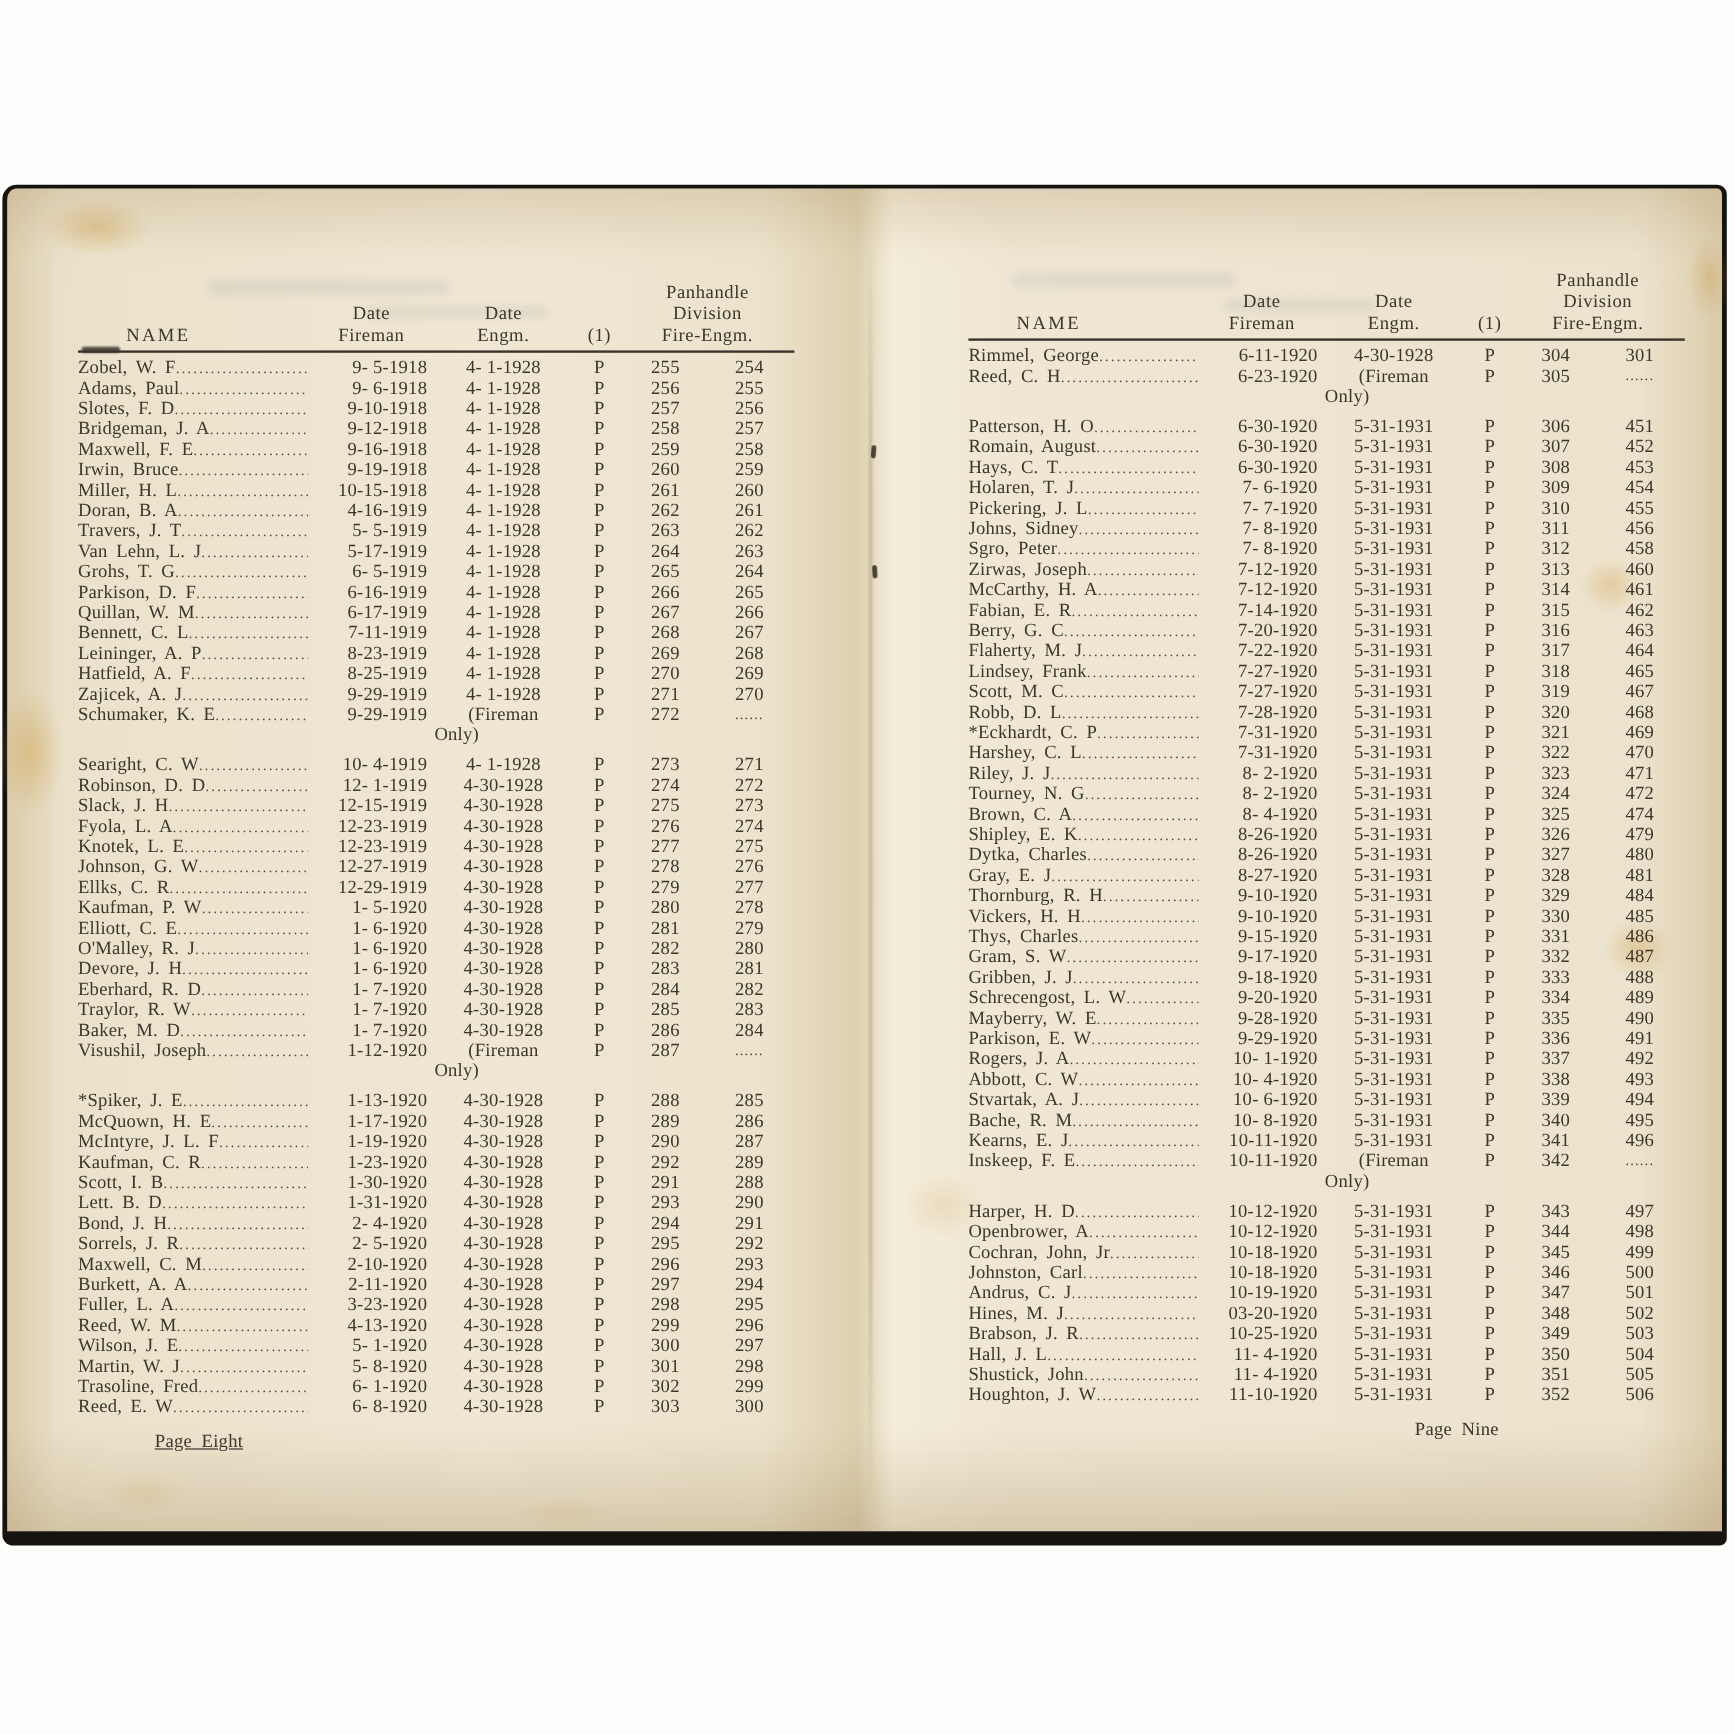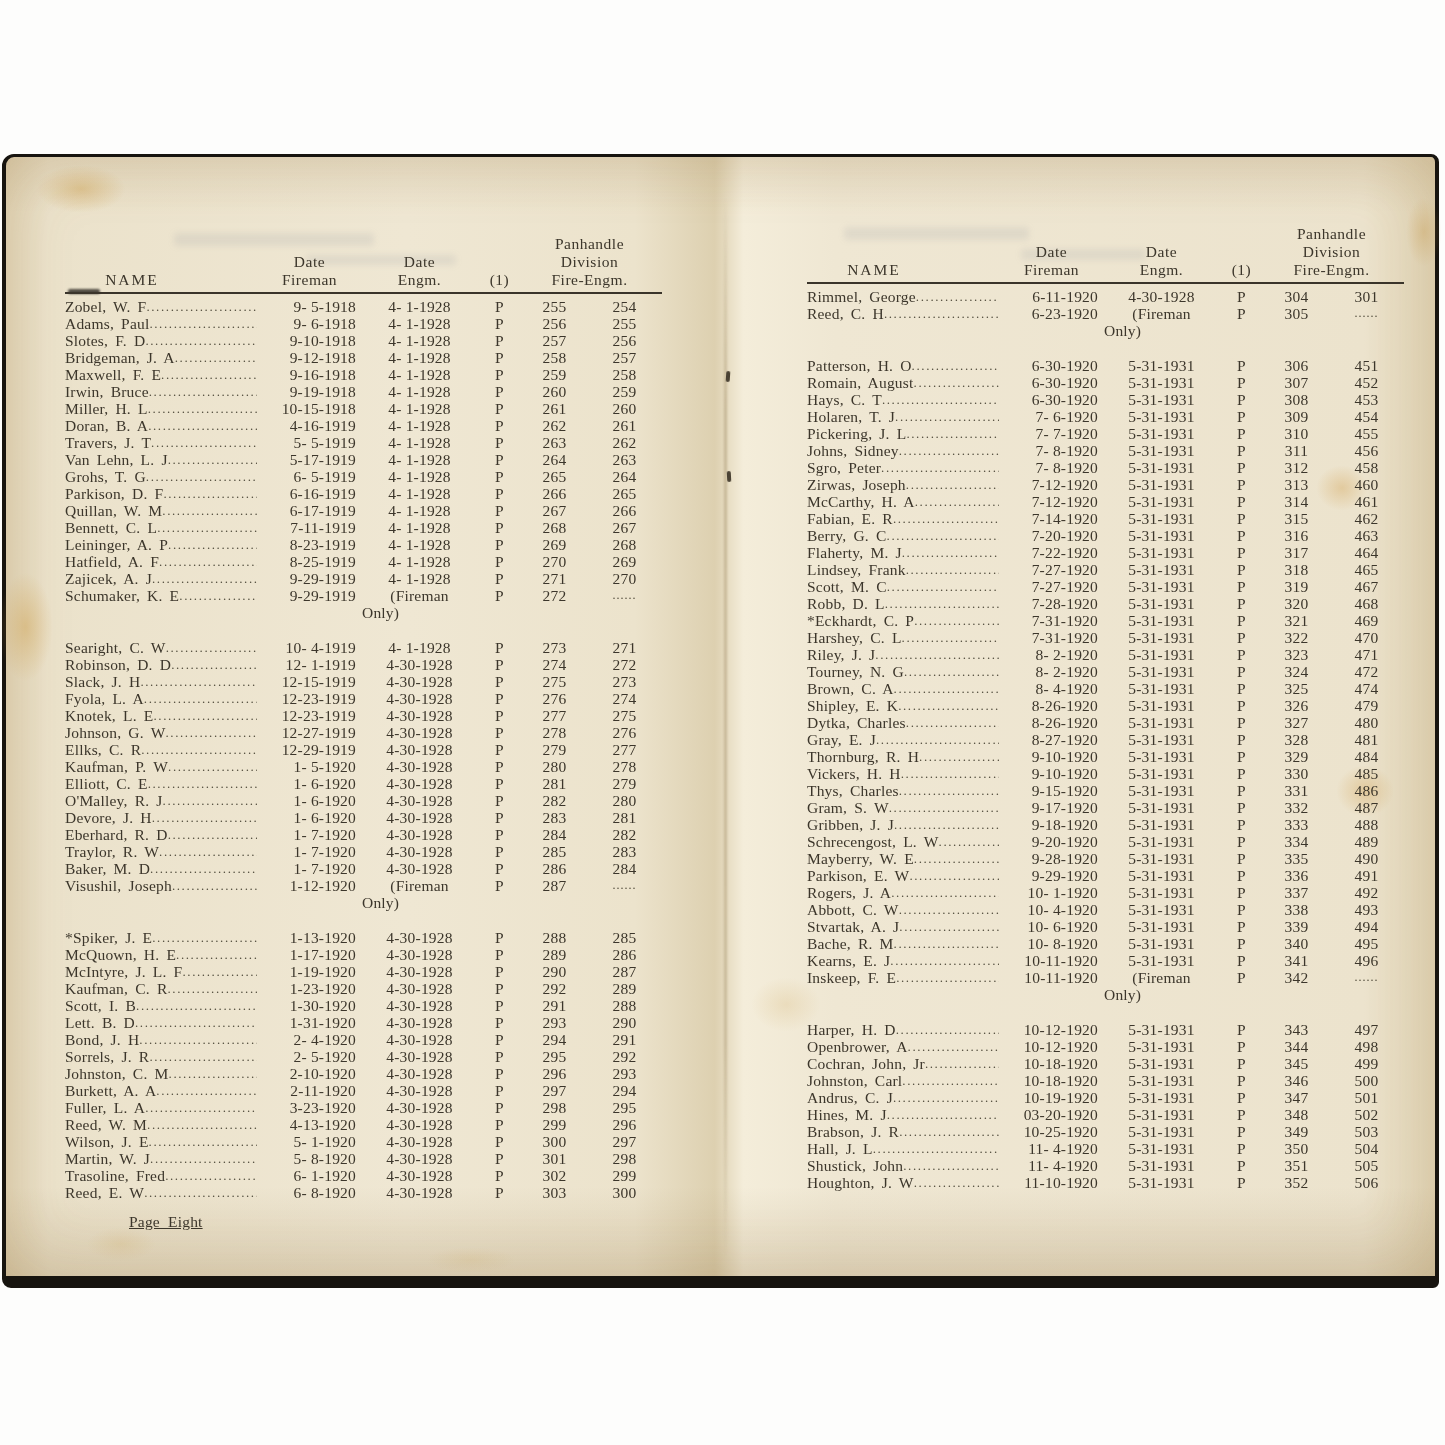--- a/index.html
+++ b/index.html
@@ -43,21 +43,21 @@
         align-items:center; line-height:18px; letter-spacing:.5px; }
   .hc span { white-space:pre; }
   .h-name  { width:192px; padding-right:58px; letter-spacing:2px; }
   .h-fm    { width:105px; }
   .h-en    { width:115px; }
   .h-p     { width:45px; }
   .h-pan   { width:135px; }
 
   .rows { margin-top:4px; }
   .row { display:flex; line-height:17px; align-items:flex-start; }
-  .row.gap { margin-top:18px; }
+  .row.gap { margin-top:8px; }
   .c-name { width:192px; display:flex; overflow:hidden; word-spacing:3px; }
   .c-name .nm { white-space:pre; }
   .leader { flex:1; overflow:hidden; white-space:nowrap; color:#555040;
             letter-spacing:1.6px; font-size:13px; }
   .leader::after { content:"........................................................................"; }
   .c-fm  { width:105px; text-align:right; white-space:pre; padding-right:6px; }
   .c-en  { width:115px; text-align:center; white-space:pre; }
   .c-en .l2 { display:block; text-align:left; }
   .c-p   { width:45px;  text-align:center; }
   .c-f   { width:65px;  text-align:center; }
@@ -565,21 +565,21 @@
             <span class="leader"></span>
           </span>
           <span class="c-fm">2- 5-1920</span>
           <span class="c-en"><span class="l1">4-30-1928</span></span>
           <span class="c-p">P</span>
           <span class="c-f">295</span>
           <span class="c-e">292</span>
         </div>
         <div class="row">
           <span class="c-name">
-            <span class="nm">Johnston, C. M</span>
+            <span class="nm">Maxwell, C. M</span>
             <span class="leader"></span>
           </span>
           <span class="c-fm">2-10-1920</span>
           <span class="c-en"><span class="l1">4-30-1928</span></span>
           <span class="c-p">P</span>
           <span class="c-f">296</span>
           <span class="c-e">293</span>
         </div>
         <div class="row">
           <span class="c-name">
@@ -1218,15 +1218,16 @@
             <span class="nm">Houghton, J. W</span>
             <span class="leader"></span>
           </span>
           <span class="c-fm">11-10-1920</span>
           <span class="c-en"><span class="l1">5-31-1931</span></span>
           <span class="c-p">P</span>
           <span class="c-f">352</span>
           <span class="c-e">506</span>
         </div>
       </div>
+    <div class="pfooter right">Page Nine</div>
   </div>
 
 </div>
 
 </body></html>

